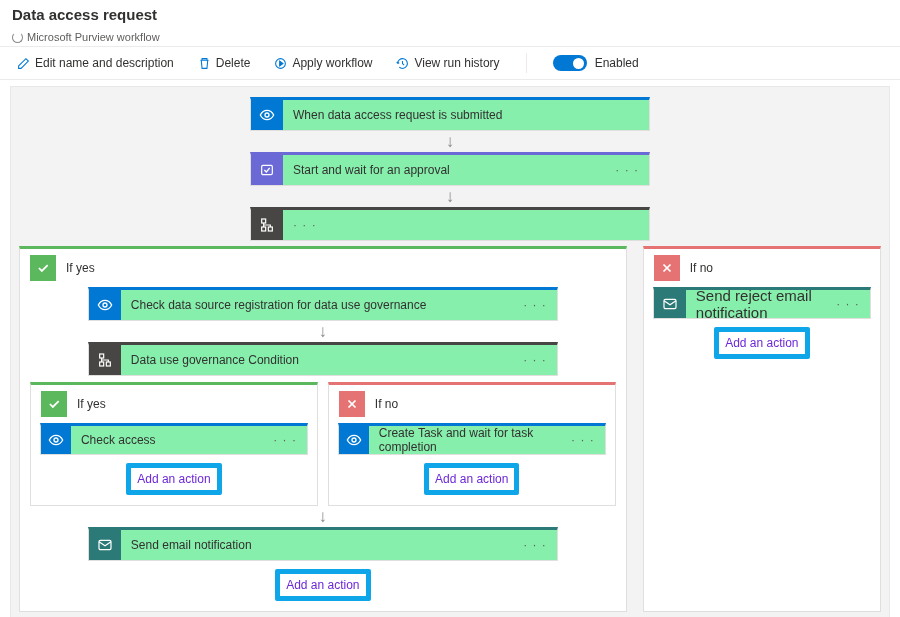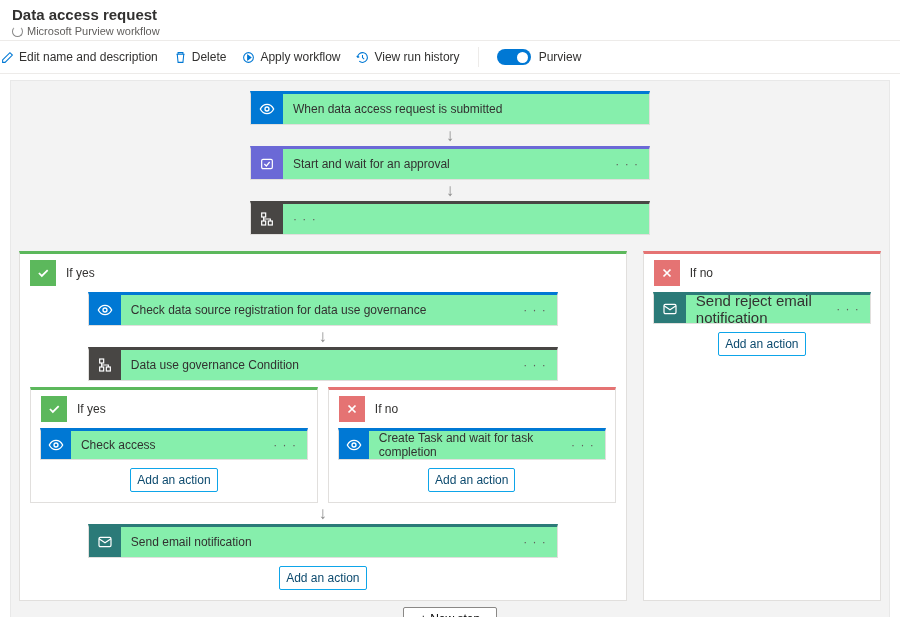--- a/index.html
+++ b/index.html
@@ -1,21 +1,21 @@
 <!DOCTYPE html>
 <html><head>
 <meta charset="utf-8">
 <style>
 *{box-sizing:border-box;margin:0;padding:0;font-family:"Segoe UI",Arial,sans-serif}
 body{width:900px;height:617px;background:#fff;color:#323130;font-size:12px;overflow:hidden}
 .header{padding:6px 12px 3px}
 .header h1{font-size:15px;font-weight:700}
-.crumb{display:flex;align-items:center;gap:4px;color:#605e5c;font-size:11px;margin-top:2px}
+.crumb{display:flex;align-items:center;gap:4px;color:#605e5c;font-size:11px;margin-top:8px}
 .ref-icon{width:11px;height:11px;border:1.2px solid #888;border-radius:50%;border-top-color:transparent}
-.toolbar{display:flex;align-items:center;gap:16px;padding:6px 1px;border-top:1px solid #edebe9;border-bottom:1px solid #edebe9}
+.toolbar{display:flex;align-items:center;gap:24px;padding:6px 17px;border-top:1px solid #edebe9;border-bottom:1px solid #edebe9}
 .tbtn{display:flex;align-items:center;gap:5px;color:#323130;cursor:pointer;font-size:12px}
 .tbtn .ic{width:13px;height:13px;display:inline-flex;align-items:center;justify-content:center;color:#0078d4}
 .divider{width:1px;height:20px;background:#edebe9;margin:0 2px}
 .toggle{display:flex;align-items:center;gap:8px}
 .switch{width:34px;height:16px;background:#0078d4;border-radius:10px;position:relative}
 .switch::after{content:"";position:absolute;width:11px;height:11px;background:#fff;border-radius:50%;top:2.5px;right:3px}
 .canvas{background:#f3f3f3;border:1px solid #e8e8e8;margin:6px 10px;padding:10px 8px 8px;height:540px;overflow:hidden}
 .col{display:flex;flex-direction:column;align-items:center}
 .card{background:#86efac;border:1px solid #e1dfdd;display:flex;align-items:center;width:400px;height:34px;border-top:3px solid}
 .card.blue{border-top-color:#0078d4}
@@ -24,32 +24,32 @@
 .card.teal{border-top-color:#2b7a78}
 .ibox{width:32px;height:100%;display:flex;align-items:center;justify-content:center;color:#fff}
 .ibox.blue{background:#0078d4}
 .ibox.purple{background:#6b69d6}
 .ibox.dark{background:#484644}
 .ibox.teal{background:#2b7a78}
 .ibox svg{width:16px;height:16px}
 .card .lbl{padding-left:10px;flex:1;font-size:12px}
 .dots{padding:0 10px;color:#605e5c;letter-spacing:1px;cursor:pointer;font-size:12px}
 .arrow{color:#888;font-size:17px;margin:2px 0;line-height:1}
-.branches{display:flex;gap:16px;margin-top:16px;width:100%;justify-content:center}
+.branches{display:flex;gap:16px;margin-top:5px;width:100%;justify-content:center}
 .branch{background:#fff;border:1px solid #e1dfdd;border-top:3px solid;padding:0 0 10px}
 .branch.yes{border-top-color:#5cb85c}
 .branch.no{border-top-color:#e57373}
 .bhead{display:flex;align-items:center;gap:10px;padding:6px 10px}
 .bic{width:26px;height:26px;display:flex;align-items:center;justify-content:center;color:#fff}
 .bic.yes{background:#5cb85c}
 .bic.no{background:#e57373}
 .bic svg{width:14px;height:14px}
 .minor{width:268px;height:32px}
 .minor .ibox{width:30px}
-.addbtn{border:1px solid #0ea5e9;background:#fff;padding:4px 6px;font-size:12px;color:#0c4a6e;cursor:pointer;border-radius:2px}
+.addbtn{border:5px solid #0ea5e9;background:#fff;padding:4px 6px;font-size:12px;color:#6d28d9;cursor:pointer;border-radius:2px}
 .center{display:flex;justify-content:center;margin-top:8px}
 .outer-yes{width:612px}
 .outer-no{width:240px}
 .inner-branches{display:flex;gap:10px;padding:0 10px}
 .inner-branch{flex:1;background:#fff;border:1px solid #e1dfdd;border-top:3px solid;padding:0 0 10px}
 .inner-branch.yes{border-top-color:#5cb85c}
 .inner-branch.no{border-top-color:#e57373}
 .mid{width:470px}
 .newstep{border:1px solid #8a8886;background:#fff;padding:4px 16px;font-size:12px;border-radius:2px;cursor:pointer}
 .newstep-wrap{display:flex;justify-content:center;margin-top:6px}
@@ -95,21 +95,21 @@
     <span class="ic">
         <svg viewBox="0 0 16 16" fill="none" stroke="currentColor" stroke-width="1.3">
           <path d="M2 8a6 6 0 1 1 2 4.5M2 8l-1-2M2 8l2-1M8 5v3l2 2"></path>
         </svg>
       </span>
     <span>View run history</span>
   </div>
   <div class="divider"></div>
   <div class="toggle">
     <div class="switch"></div>
-    <span>Purview</span>
+    <span>Enabled</span>
   </div>
 </div>
 
 <div class="canvas">
   <div class="col">
     <div class="card blue">
       <div class="ibox blue">
           <svg viewBox="0 0 24 24" fill="none" stroke="currentColor" stroke-width="2">
             <path d="M2 12s3.5-7 10-7 10 7 10 7-3.5 7-10 7S2 12 2 12z"></path>
             <circle cx="12" cy="12" r="3"></circle>

